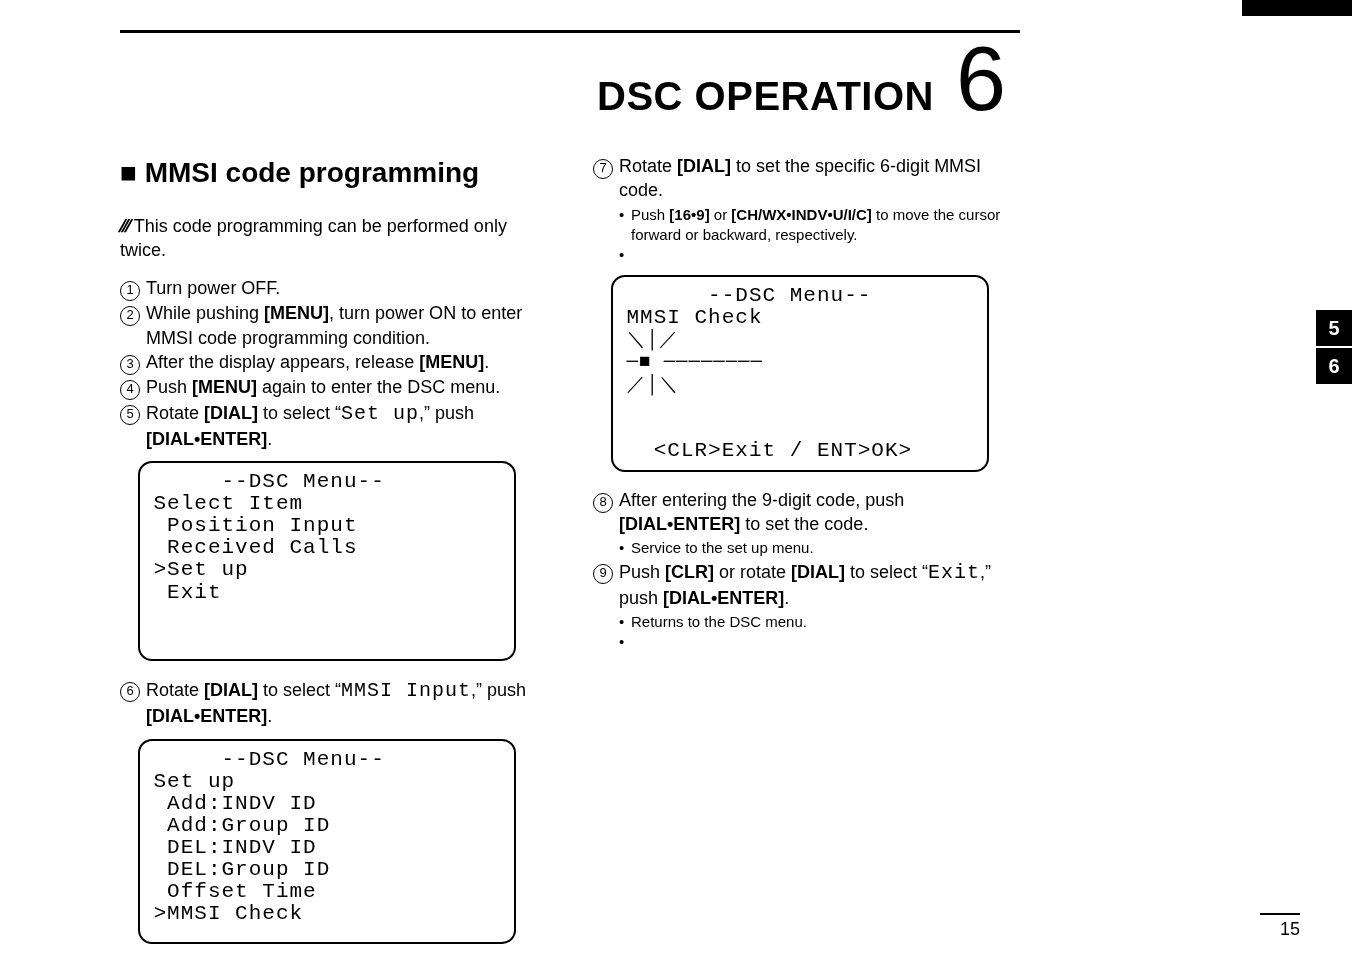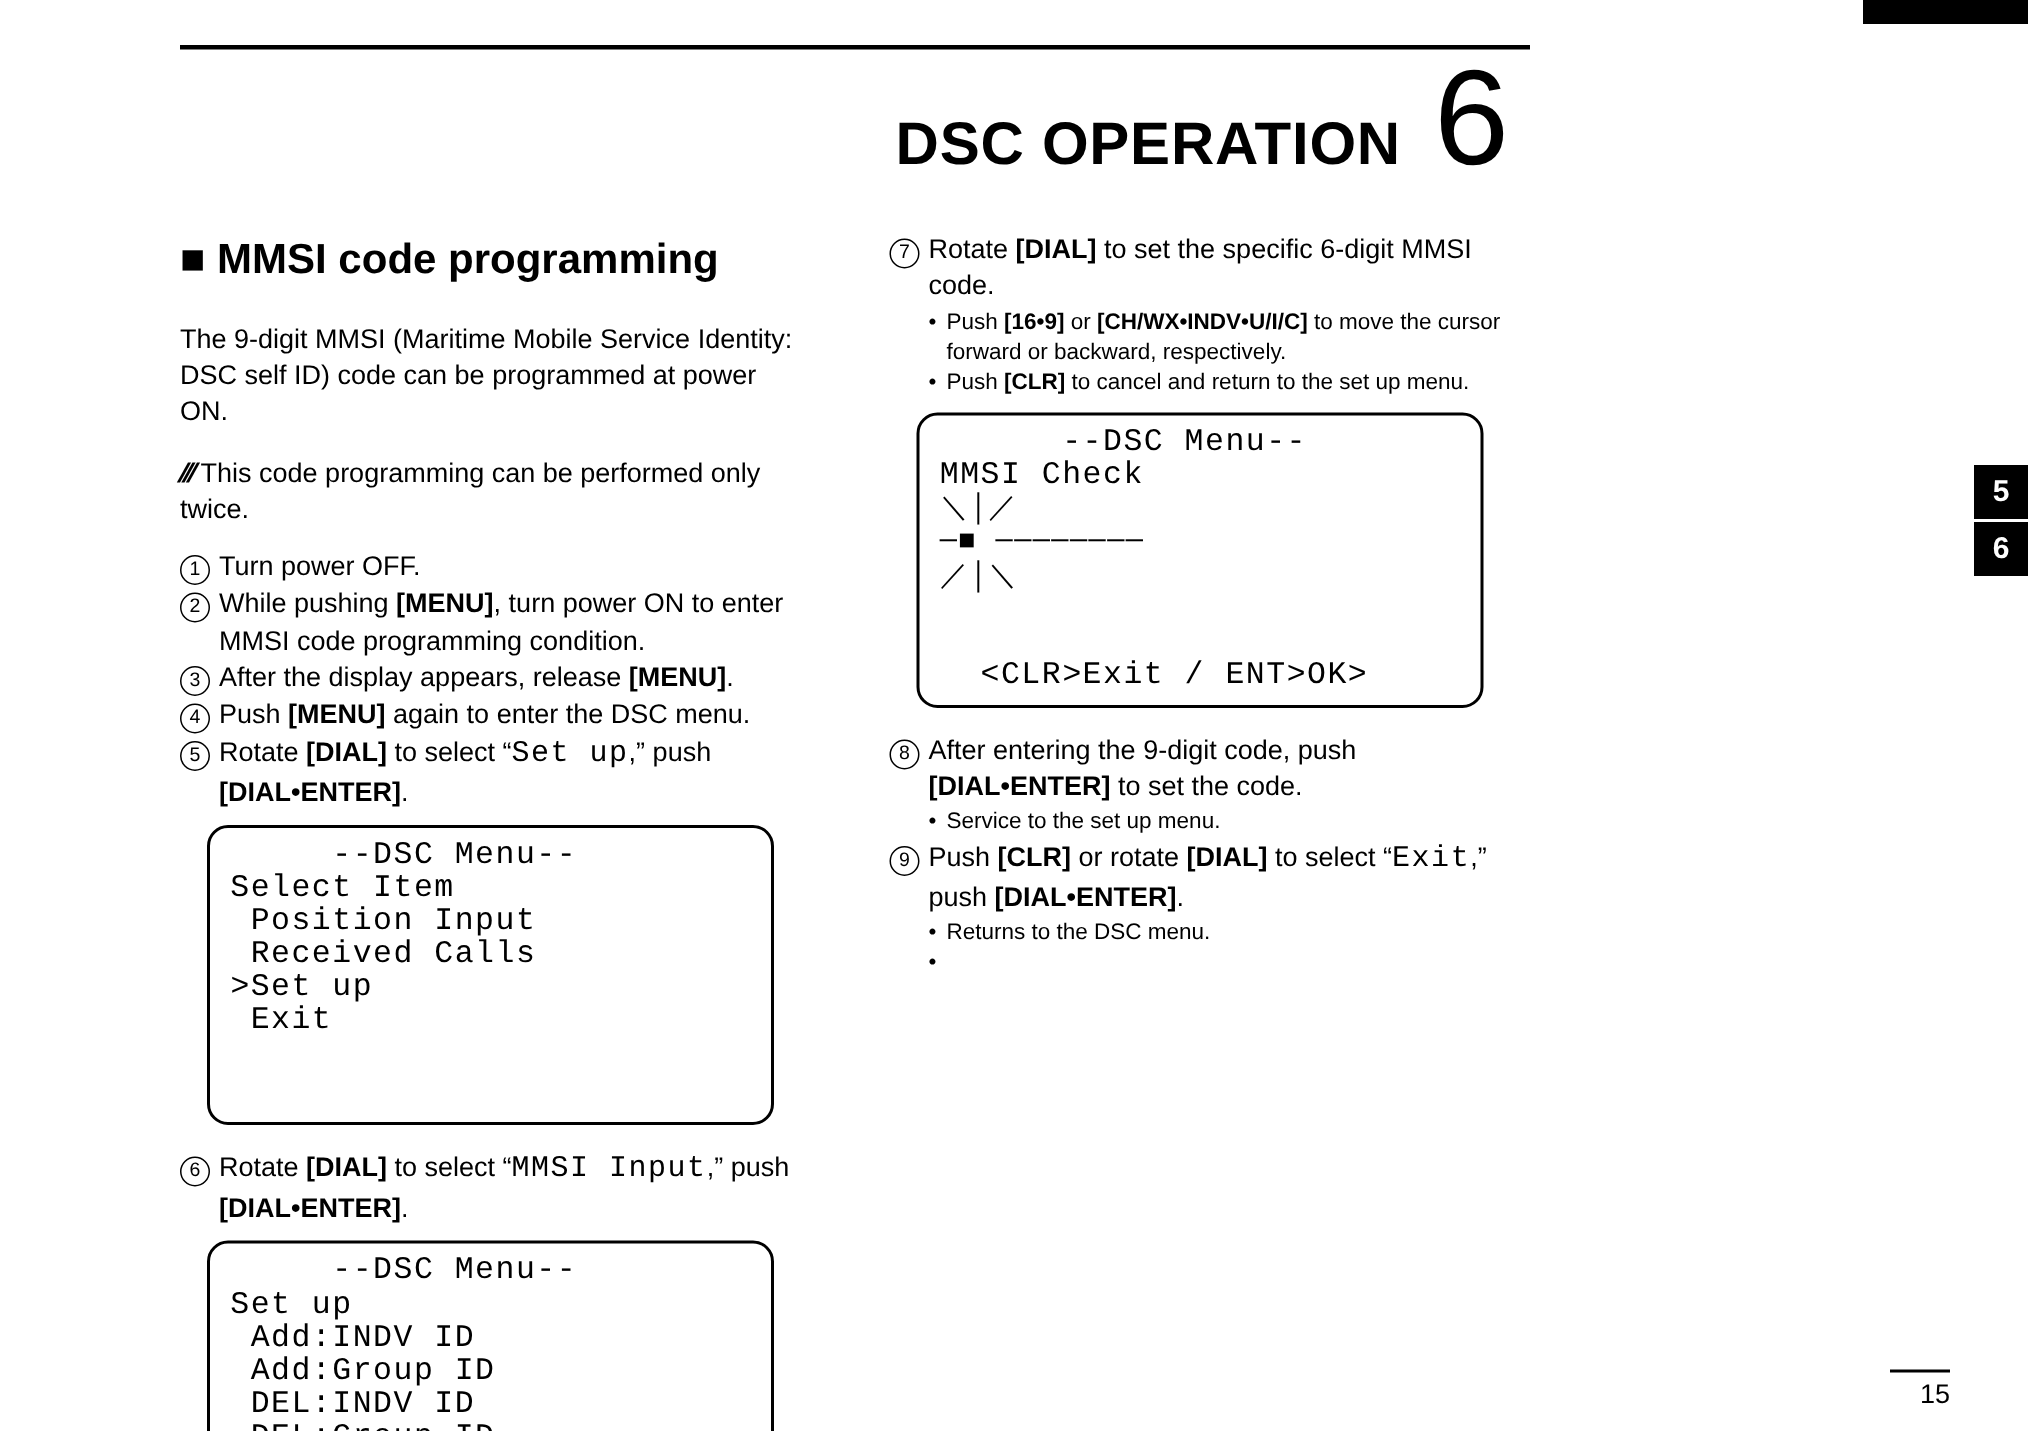--- a/index.html
+++ b/index.html
@@ -149,21 +149,20 @@
     <span class="header-title">DSC OPERATION</span>
     <span class="chapter-num">6</span>
   </div>
 
   <div class="columns">
 
     <div class="col">
 
       <h2 class="section">■ MMSI code programming</h2>
 
-      <div class="intro">The 9-digit MMSI (Maritime Mobile Service Identity: DSC self ID) code can be programmed at power ON.</div>
 
       <div style="margin-bottom:14px;">
         <span class="slashes">///</span>
         <span>This code programming can be performed only twice.</span>
       </div>
 
       <div class="step-list">
 
         <div class="step">
           <span class="num"><span class="circle">1</span></span>
@@ -237,23 +236,20 @@
 
       <div class="bullet-list">
         <div class="bullet-item">
           <span class="dot">•</span>
           <span>
             <span>Push </span><b>[16•9]</b><span> or </span><b>[CH/WX•INDV•U/I/C]</b><span> to move the cursor forward or backward, respectively.</span>
           </span>
         </div>
         <div class="bullet-item">
           <span class="dot">•</span>
-          <span>
-            <span>Push </span><b>[CLR]</b><span> to cancel and return to the set up menu.</span>
-          </span>
         </div>
       </div>
 
       <div class="lcd" style="min-height:170px;"><span>      --DSC Menu--
 MMSI Check</span>
 <span class="cursor-art">＼│／
 ─■ ────────
 ／│＼</span>
 
 

